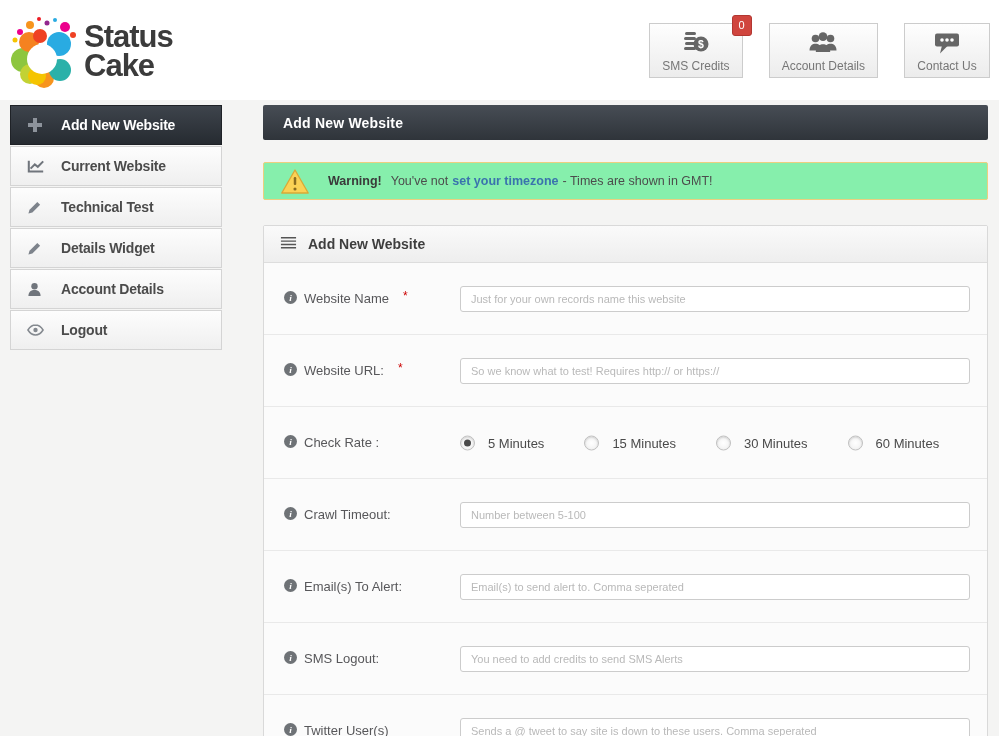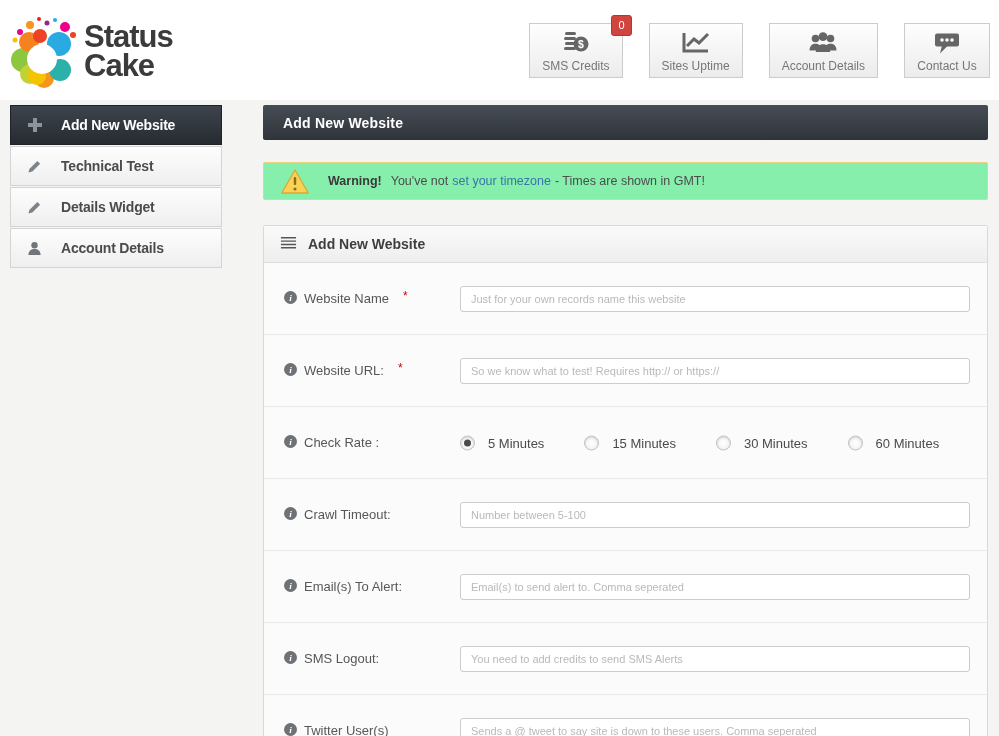--- a/index.html
+++ b/index.html
@@ -25,21 +25,21 @@
   .side-icon{width:22px;margin-right:12px;display:flex;align-items:center;}
   
   .main{position:absolute;left:263px;top:105px;width:725px;}
   .title-bar{height:35px;background:linear-gradient(#474d55,#2f343a);border-radius:2px;
     color:#ffffff;font-size:14px;font-weight:bold;display:flex;align-items:center;
     padding-left:20px;box-sizing:border-box;letter-spacing:.2px;}
   .warning{margin-top:22px;height:38px;background:#86efac;border:1px solid #eccf7f;border-radius:2px;
     display:flex;align-items:center;padding-left:16px;box-sizing:border-box;font-size:12.5px;color:#4c4c4c;}
   .warning .w-icon{margin-right:18px;display:flex;}
   .warning b{margin-right:9px;color:#3a3a3a;}
-  .warning a{color:#3a73ad;text-decoration:none;margin:0 4px;cursor:pointer;}
+  .warning a{color:#3a73ad;text-decoration:none;margin:0 4px;cursor:pointer;font-weight:bold;}
   
   .panel{margin-top:25px;background:#fbfbfb;border:1px solid #d9d9d9;border-radius:2px;}
   .panel-header{height:36px;background:linear-gradient(#fafafa,#eeeeee);border-bottom:1px solid #dddddd;
     display:flex;align-items:center;padding-left:16px;font-size:14px;font-weight:bold;color:#3e3e3e;gap:11px;}
   .form-row{height:71px;border-bottom:1px solid #e9e9e9;position:relative;background:#fbfbfb;}
   .row-label{position:absolute;left:20px;top:50%;transform:translateY(-50%);
     display:flex;align-items:center;gap:7px;font-size:13px;color:#57575a;}
   .req{color:#cc0000;font-size:12px;margin-left:7px;position:relative;top:-3px;}
   .row-field{position:absolute;left:196px;right:17px;top:50%;transform:translateY(-50%);}
   .text-input{width:100%;height:26px;box-sizing:border-box;border:1px solid #cccccc;border-radius:3px;
@@ -94,29 +94,20 @@
             <rect x="2" y="18" width="12" height="3" rx="1.5"></rect>
             <circle cx="19" cy="15" r="7.5"></circle>
             <text x="19" y="19" font-size="10.5" fill="#fff" text-anchor="middle" font-weight="bold" font-family="Liberation Sans,sans-serif">$</text>
           </svg>
         </span>
         <span class="nav-label">SMS Credits</span>
         <span class="badge">0</span>
       </div>
       <div class="nav-btn">
         <span class="nav-icon">
-          <svg width="30" height="25" viewBox="0 0 30 25" fill="none" stroke="#666">
-            <path d="M3 3 v18 h24" stroke-width="3"></path>
-            <path d="M6 16 l7 -7 5 4 9 -9" stroke-width="3"></path>
-          </svg>
-        </span>
-        <span class="nav-label">Sites Uptime</span>
-      </div>
-      <div class="nav-btn">
-        <span class="nav-icon">
           <svg width="32" height="25" viewBox="0 0 32 24" fill="#666">
             <circle cx="8.5" cy="8" r="3.8"></circle>
             <path d="M2.5 20 c0-5 3-6.8 6-6.8 s6 1.8 6 6.8z"></path>
             <circle cx="23.5" cy="8" r="3.8"></circle>
             <path d="M17.5 20 c0-5 3-6.8 6-6.8 s6 1.8 6 6.8z"></path>
             <circle cx="16" cy="6.2" r="4.4"></circle>
             <path d="M8.8 21.5 c0-6 3.6-7.8 7.2-7.8 s7.2 1.8 7.2 7.8z"></path>
           </svg>
         </span>
         <span class="nav-label">Account Details</span>
@@ -140,20 +131,29 @@
     <div class="side-item active">
       <span class="side-icon">
         <svg width="16" height="16" viewBox="0 0 16 16" fill="#8d939b">
           <path d="M6 1 h4 v5 h5 v4 h-5 v5 h-4 v-5 h-5 v-4 h5 z"></path>
         </svg>
       </span>
       <span class="side-label">Add New Website</span>
     </div>
     <div class="side-item">
       <span class="side-icon">
+        <svg width="18" height="15" viewBox="0 0 30 25" fill="none" stroke="#70757c">
+          <path d="M3 3 v18 h24" stroke-width="3.4"></path>
+          <path d="M6 16 l7 -7 5 4 9 -9" stroke-width="3.4"></path>
+        </svg>
+      </span>
+      <span class="side-label">Current Website</span>
+    </div>
+    <div class="side-item">
+      <span class="side-icon">
         <svg width="15" height="15" viewBox="0 0 16 16" fill="#7d838b">
           <path d="M1.5 14.5 l1.2-4.2 8.3-8.3 3 3 -8.3 8.3z"></path>
         </svg>
       </span>
       <span class="side-label">Technical Test</span>
     </div>
     <div class="side-item">
       <span class="side-icon">
         <svg width="15" height="15" viewBox="0 0 16 16" fill="#7d838b">
           <path d="M1.5 14.5 l1.2-4.2 8.3-8.3 3 3 -8.3 8.3z"></path>
@@ -162,20 +162,29 @@
       <span class="side-label">Details Widget</span>
     </div>
     <div class="side-item">
       <span class="side-icon">
         <svg width="15" height="15" viewBox="0 0 16 16" fill="#70757c">
           <circle cx="8" cy="4.5" r="3.4"></circle>
           <path d="M1.5 15 c0-5 3.2-6.6 6.5-6.6 s6.5 1.6 6.5 6.6z"></path>
         </svg>
       </span>
       <span class="side-label">Account Details</span>
+    </div>
+    <div class="side-item">
+      <span class="side-icon">
+        <svg width="17" height="12" viewBox="0 0 18 12">
+          <path d="M9 .8 C4.2 .8 1 6 1 6 s3.2 5.2 8 5.2 S17 6 17 6 13.8 .8 9 .8z" fill="none" stroke="#84898f" stroke-width="1.6"></path>
+          <circle cx="9" cy="6" r="2.3" fill="#84898f"></circle>
+        </svg>
+      </span>
+      <span class="side-label">Logout</span>
     </div>
   </aside>
 
 <div class="main">
   <div class="title-bar">
     <span>Add New Website</span>
   </div>
 
   <div class="warning">
     <span class="w-icon">

